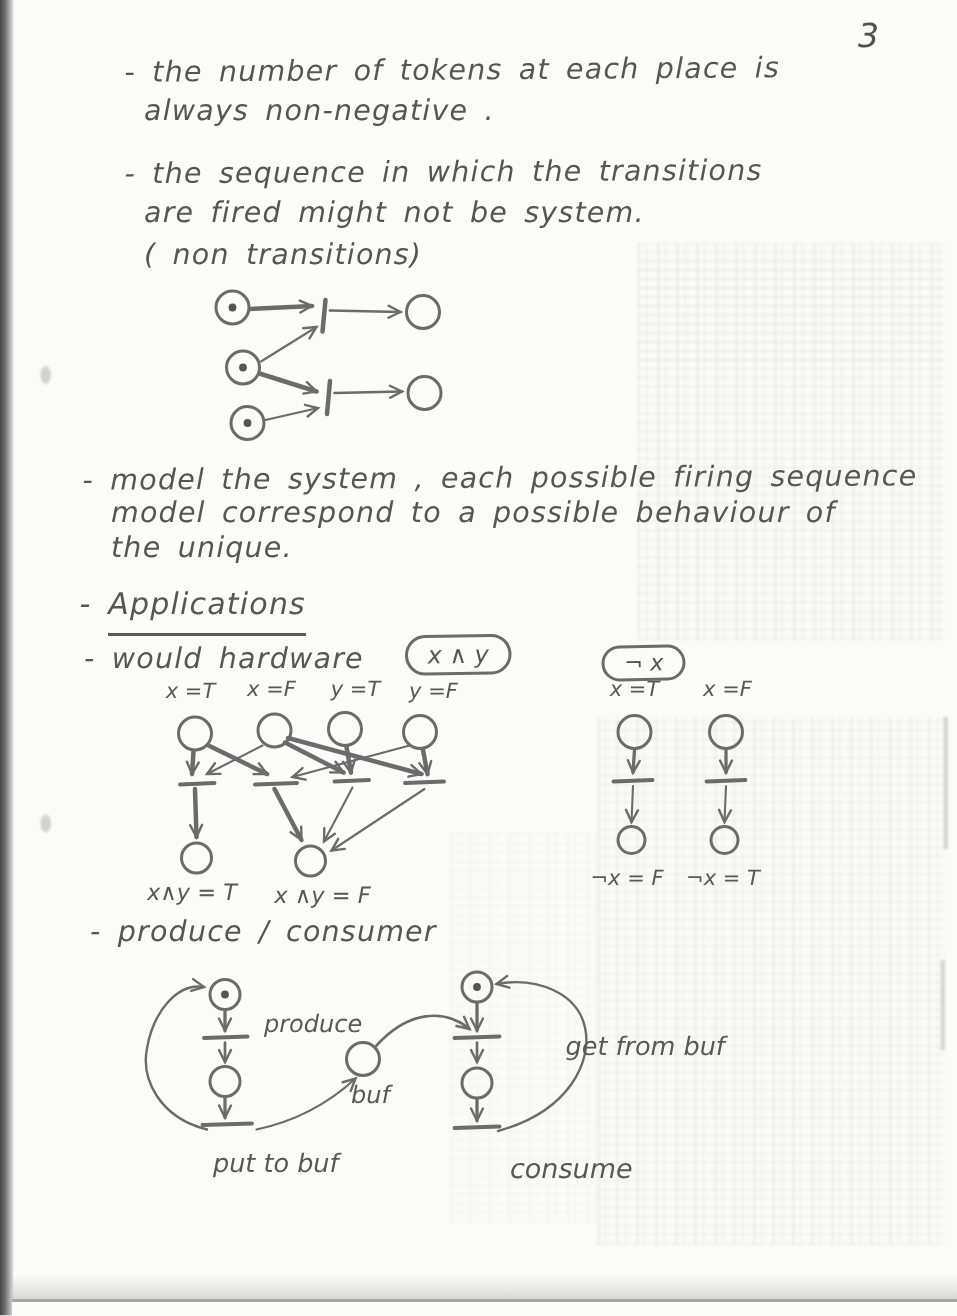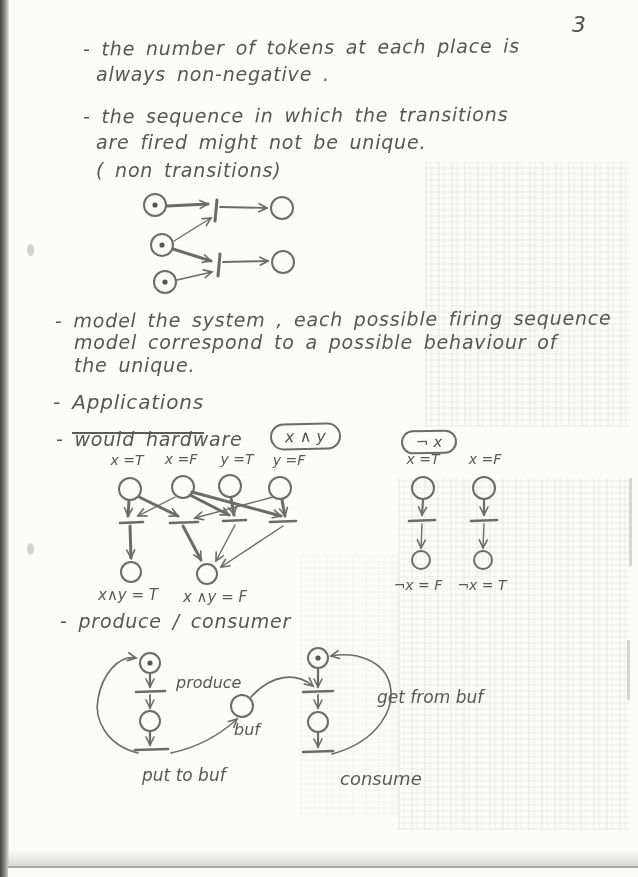--- a/index.html
+++ b/index.html
@@ -12,21 +12,21 @@
     position:absolute;color:#565656;font-style:italic;
     font-size:19px;letter-spacing:0.8px;word-spacing:4px;white-space:nowrap;
   }
   .pagenum{position:absolute;left:572px;top:12px;font-size:22px;color:#4f4f4f;font-style:italic;}
   .pill{
     position:absolute;border:2px solid #6b6b6b;border-radius:16px;
     color:#555;font-style:italic;white-space:nowrap;
   }
   .pill.and{left:270px;top:423px;font-size:16px;padding:2px 13px;transform:rotate(-1deg);}
   .pill.not{left:401px;top:430px;font-size:15px;padding:1px 13px;transform:rotate(-1deg);}
-  .underlined{border-bottom:2px solid #5a5a5a;padding-bottom:18px;}
+  .underlined{border-bottom:2px solid #5a5a5a;padding-bottom:8px;}
   svg{position:absolute;overflow:visible;}
   svg text{font-family:"DejaVu Sans","Liberation Sans",sans-serif;font-style:italic;fill:#585858;}
   
   .ghost{
     position:absolute;pointer-events:none;
     background:
       repeating-linear-gradient(90deg, rgba(125,125,125,.14) 0 2px, transparent 2px 5px, rgba(125,125,125,.08) 5px 7px, transparent 7px 13px),
       repeating-linear-gradient(0deg, rgba(125,125,125,.11) 0 2px, transparent 2px 6px);
     filter:blur(.7px);
   }
@@ -45,21 +45,21 @@
 
 <div class="ghost" style="left:425px;top:162px;width:205px;height:265px;opacity:.55"></div>
 <div class="ghost" style="left:398px;top:478px;width:232px;height:352px;opacity:.5"></div>
 <div class="ghost" style="left:300px;top:555px;width:100px;height:260px;opacity:.25"></div>
 
 <div class="pagenum">3</div>
 
 <div class="hw" style="left:83px;top:36px;transform:rotate(-.4deg)">- the number of tokens at each place is</div>
 <div class="hw" style="left:96px;top:63px">always non-negative .</div>
 <div class="hw" style="left:83px;top:104px;transform:rotate(-.3deg)">- the sequence in which the transitions</div>
-<div class="hw" style="left:96px;top:131px">are fired might not be unique.</div>
+<div class="hw" style="left:96px;top:131px">are fired might not be system.</div>
 <div class="hw" style="left:96px;top:159px">( non transitions)</div>
 
 <svg style="left:128px;top:188px" width="180" height="115" viewBox="0 0 180 115">
   <defs>
     <marker id="m1" markerUnits="userSpaceOnUse" markerWidth="13" markerHeight="13" refX="10" refY="6" orient="auto">
       <path d="M2,2 L10,6 L2,10" fill="none" stroke="#6b6b6b" stroke-width="1.6" stroke-linecap="round"></path>
     </marker>
   </defs>
   <g stroke="#6b6b6b" fill="none" stroke-width="2">
     <circle cx="27" cy="17" r="11"></circle>

